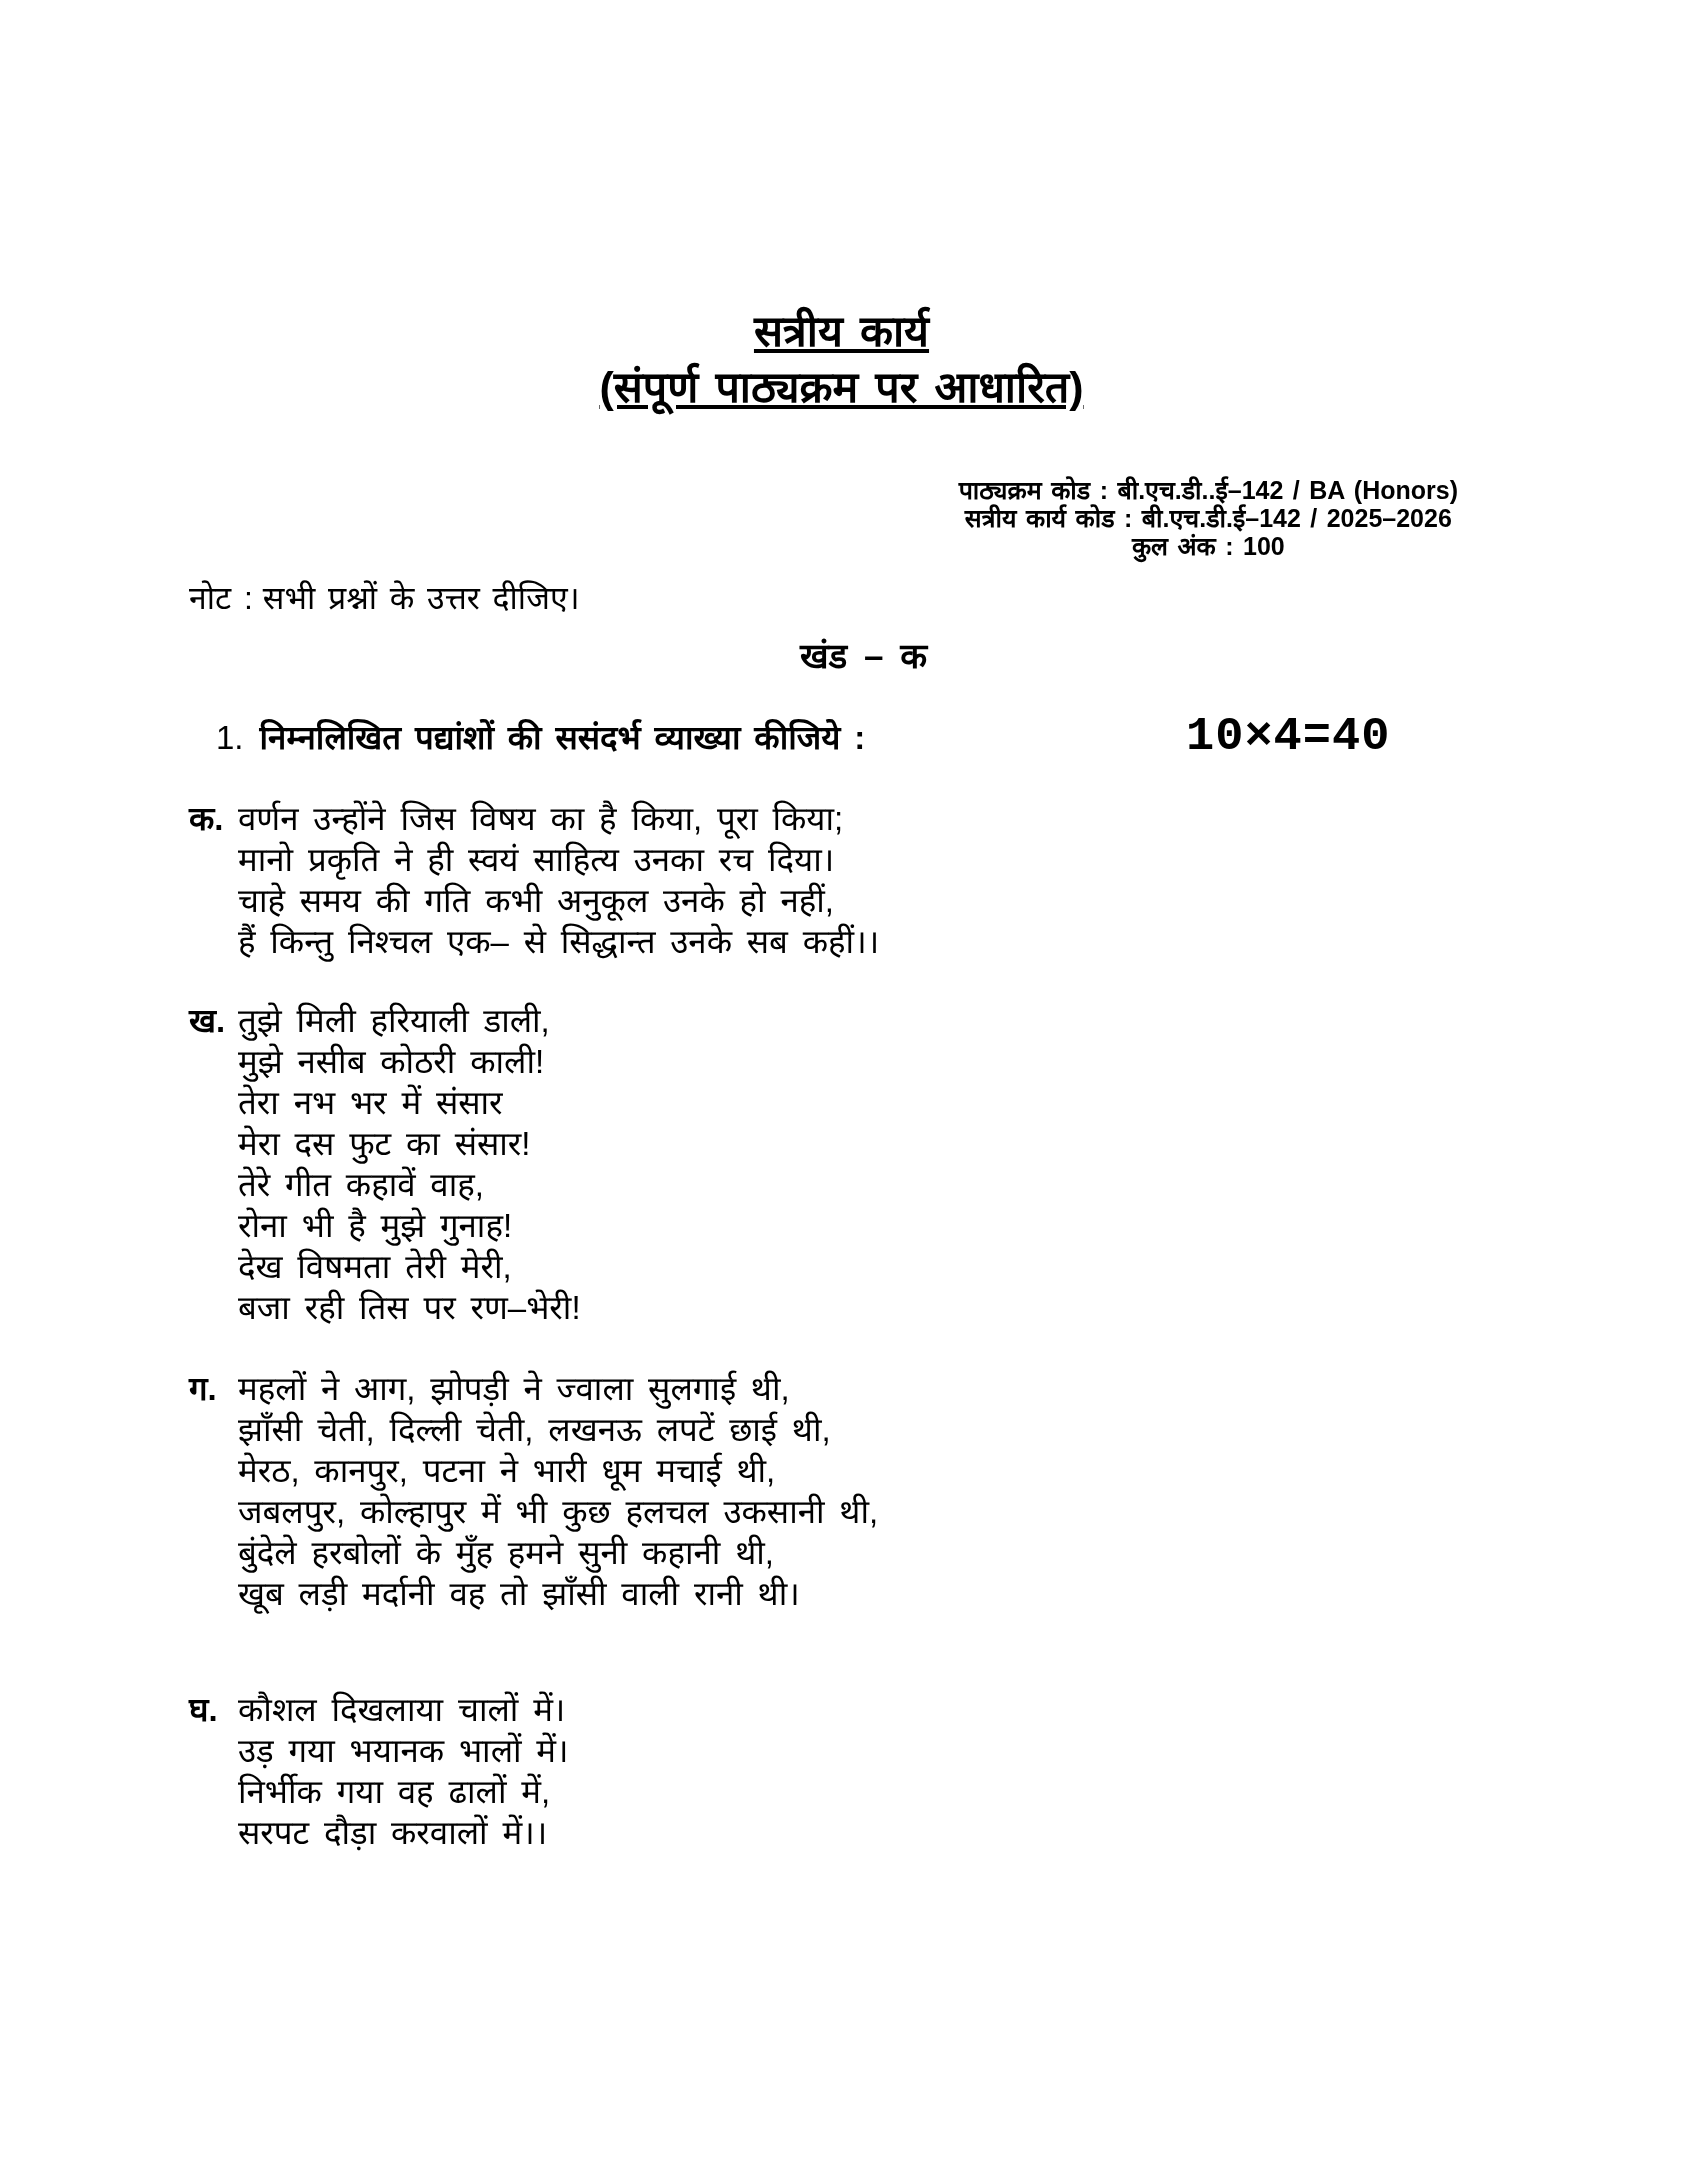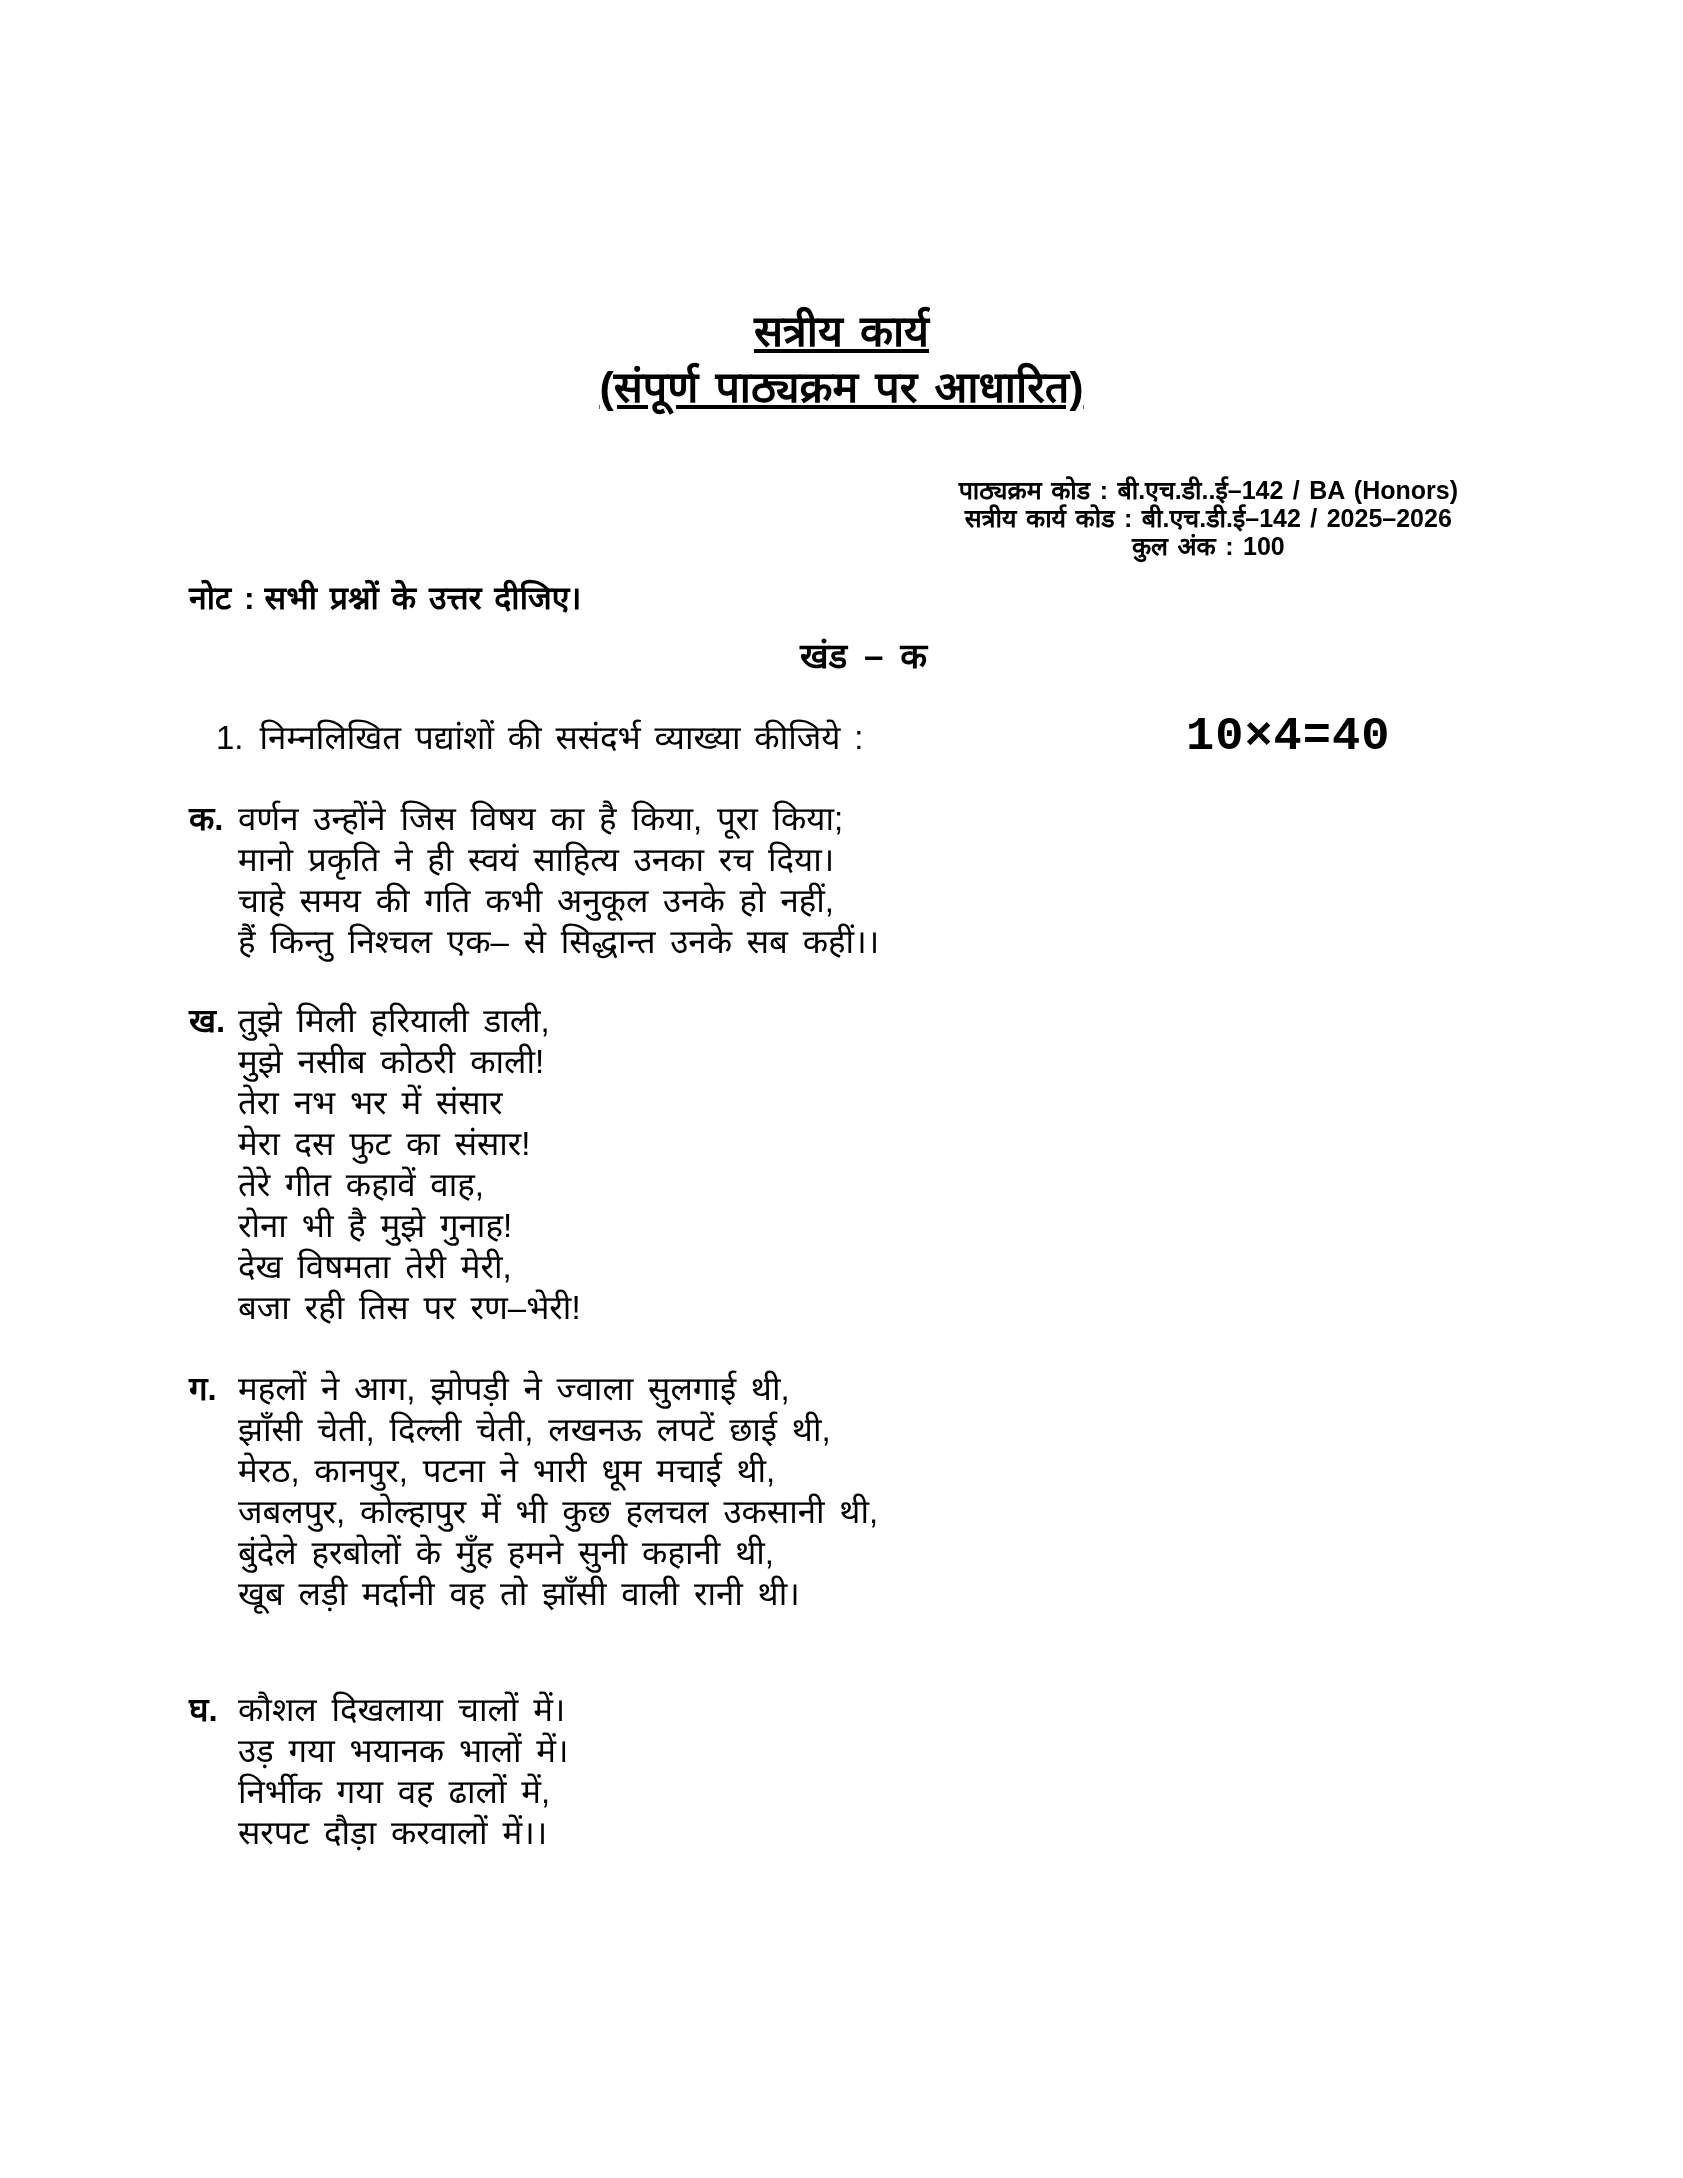--- a/index.html
+++ b/index.html
@@ -37,21 +37,21 @@
     font-size: 25px;
     line-height: 28px;
     word-spacing: 0.1em;
     white-space: nowrap;
   }
   .note-line {
     position: absolute;
     top: 575px;
     left: 189px;
     font-size: 32px;
-    font-weight: 700;
+    font-weight: 400;
     word-spacing: 0.12em;
     white-space: nowrap;
   }
   .note-line .note-label { margin-right: 10px; }
   .section-heading {
     position: absolute;
     top: 631px;
     left: 0;
     right: 0;
     text-align: center;
@@ -66,21 +66,21 @@
     left: 216px;
     font-size: 33px;
     white-space: nowrap;
   }
   .q-number {
     display: inline-block;
     margin-right: 16px;
     font-weight: 400;
   }
   .q-text {
-    font-weight: 400;
+    font-weight: 700;
     word-spacing: 0.14em;
   }
   .marks {
     position: absolute;
     top: 710px;
     left: 1186px;
     font-family: Liberation Mono, monospace;
     font-weight: 700;
     font-size: 47px;
     letter-spacing: 1px;

